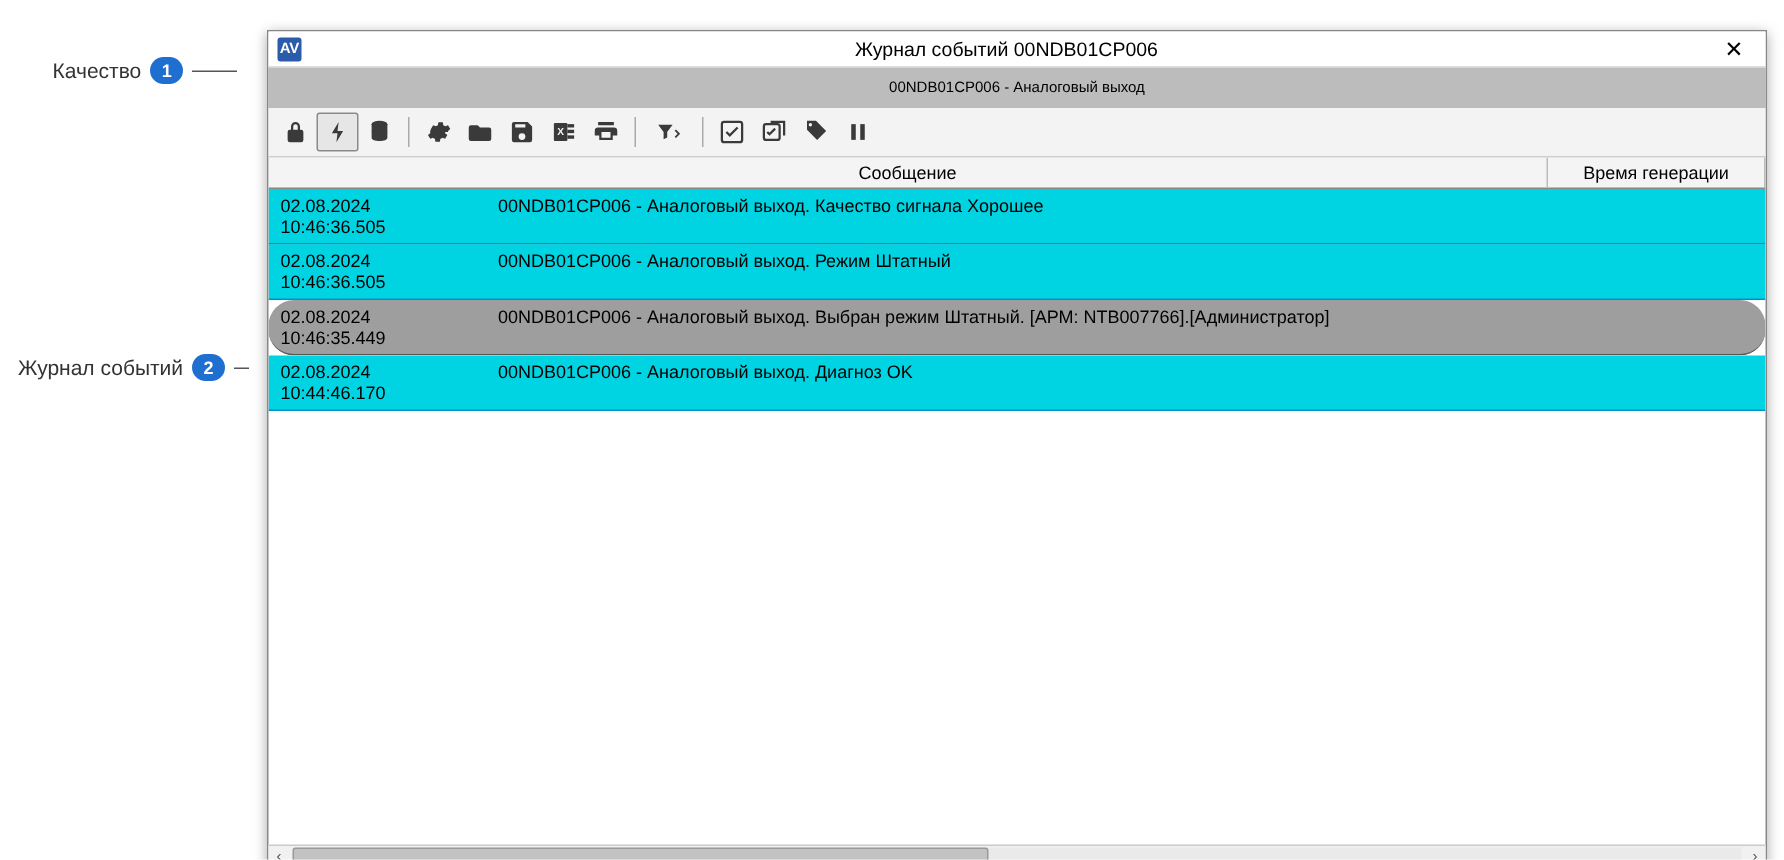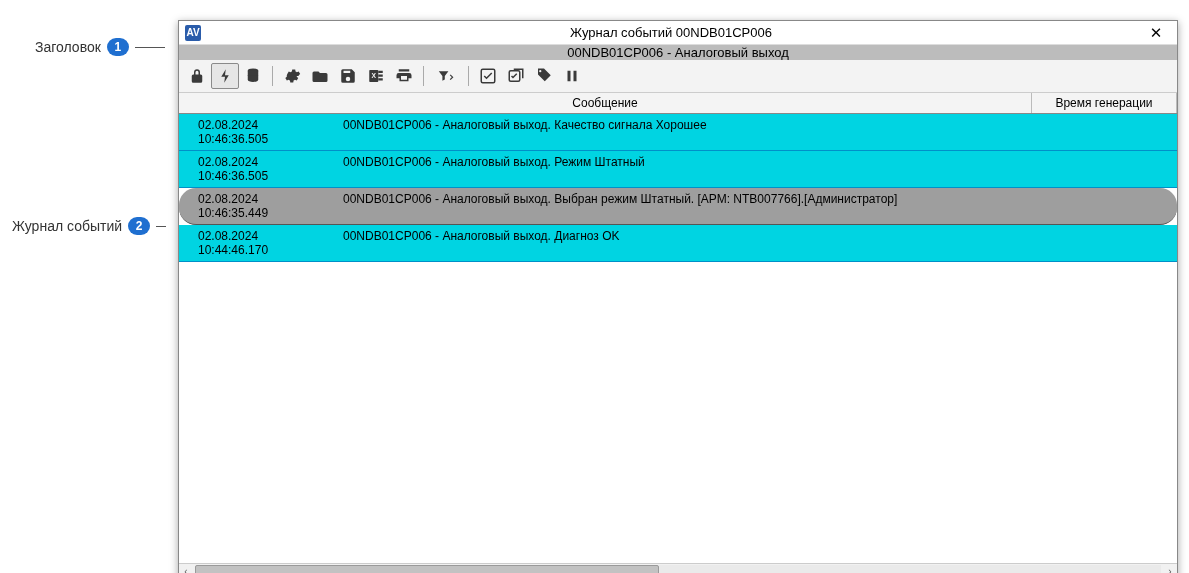--- a/index.html
+++ b/index.html
@@ -31,21 +31,21 @@
       display: flex;
       align-items: center;
       justify-content: center;
     }
     .callout-line {
       height: 1px;
       background: #555;
     }
     .callout-1 { top: 38px; left: 35px; }
     .callout-1 .callout-line { width: 30px; }
-    .callout-2 { top: 217px; left: 12px; }
+    .callout-2 { top: 236px; left: 12px; }
     .callout-2 .callout-line { width: 10px; }
 
     .window {
       position: absolute;
       top: 20px;
       left: 178px;
       width: 1000px;
       height: 560px;
       border: 1px solid #888;
       background: #fff;
@@ -72,26 +72,26 @@
       border-radius: 2px;
     }
     .titlebar-title { flex: 1; font-size: 13px; text-align: center; }
     .titlebar-close {
       width: 30px; height: 20px;
       display:flex; align-items:center; justify-content:center;
       font-size: 15px;
       cursor: pointer;
     }
     .header-strip {
-      height: 15px;
+      height: 27px;
       background: #bcbcbc;
       display:flex;
       align-items:center;
       justify-content:center;
-      font-size: 13px;
+      font-size: 10px;
     }
     .toolbar {
       display: flex;
       align-items: center;
       padding: 3px 4px;
       gap: 0px;
       background: #f3f3f3;
       border-bottom: 1px solid #ccc;
     }
     .tb-btn {
@@ -140,21 +140,21 @@
     .row {
       display:flex;
       border-bottom: 1px solid #0090c8;
       font-size: 12px;
     }
     .row.sel {
       border-bottom: 1px solid #555;
       border-radius: 17px;
     }
     .cell {
-      padding: 4px 19px;
+      padding: 4px 8px;
     }
     .cell.col-time { border-right: 1px solid transparent; }
 
     .bg-cyan { background: #00d4e2; }
     .bg-grey { background: #9e9e9e; }
 
     .hscroll {
       height: 16px;
       background: #f1f1f1;
       display:flex;
@@ -181,21 +181,21 @@
       width: 14px; height:14px;
       display:flex;align-items:center;justify-content:center;
       font-size:10px; color:#555;
       cursor:pointer;
     }
   </style>
 </head>
 <body>
 
 <div class="callout callout-1">
-  <span class="callout-label">Заголовок</span>
+  <span class="callout-label">Качество</span>
   <span class="callout-badge">1</span>
   <span class="callout-line"></span>
 </div>
 <div class="callout callout-2">
   <span class="callout-label">Журнал событий</span>
   <span class="callout-badge">2</span>
   <span class="callout-line"></span>
 </div>
 
 <div class="window">

